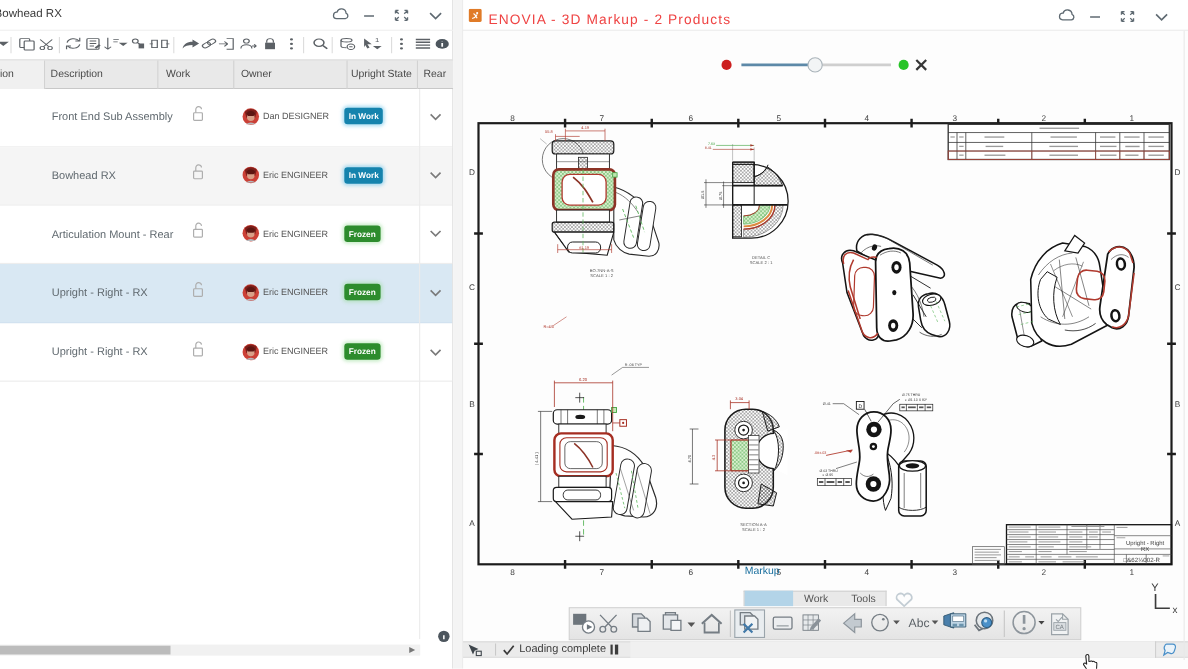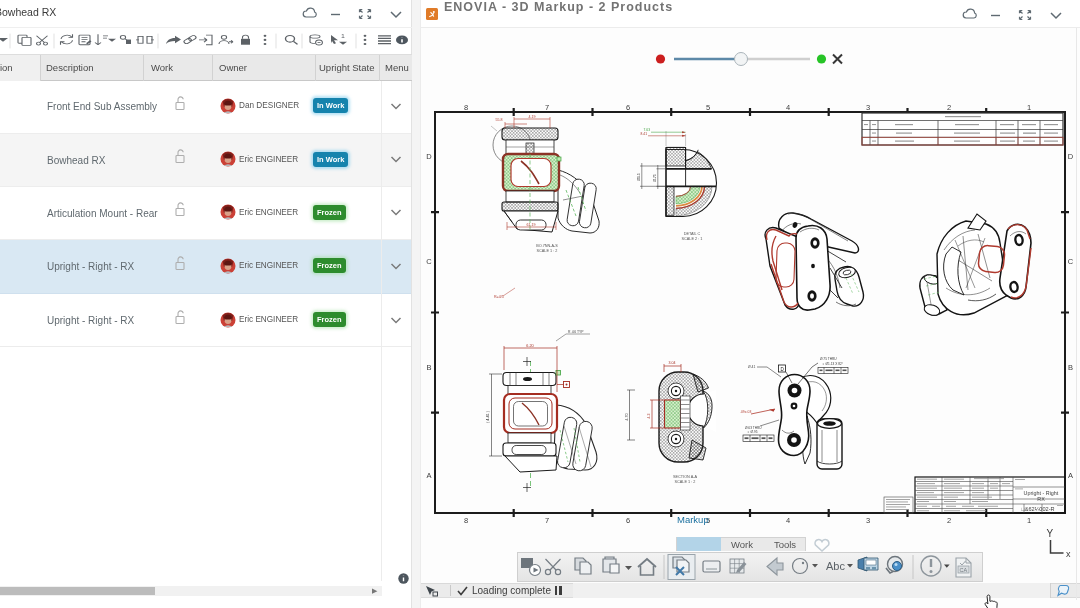--- a/index.html
+++ b/index.html
@@ -121,21 +121,21 @@
     <div class="abs" style="left:0;top:0;width:41px;height:26px;background:#f0f0f0;border-right:1px solid #d2d2d2"></div>
     <div class="abs" style="left:143px;top:0;width:1px;height:26px;background:#d2d2d2"></div>
     <div class="abs" style="left:212px;top:0;width:1px;height:26px;background:#d2d2d2"></div>
     <div class="abs" style="left:315px;top:0;width:1px;height:26px;background:#d2d2d2"></div>
     <div class="abs" style="left:379px;top:0;width:1px;height:26px;background:#d2d2d2"></div>
     <div class="hdrtxt" style="left:-8px;top:7px">ation</div>
     <div class="hdrtxt" style="left:46px;top:7px">Description</div>
     <div class="hdrtxt" style="left:151px;top:7px">Work</div>
     <div class="hdrtxt" style="left:219px;top:7px">Owner</div>
     <div class="hdrtxt" style="left:319px;top:7px">Upright State</div>
-    <div class="hdrtxt" style="left:385px;top:7px">Menu</div>
+    <div class="hdrtxt" style="left:385px;top:7px">Rear</div>
   </div>
 
   <div class="abs" style="left:0;top:81px;width:411px;height:53px;background:#fff;border-bottom:1px solid #ededed"></div>
   <div class="abs" style="left:0;top:134px;width:411px;height:53px;background:#f5f5f5;border-bottom:1px solid #ededed"></div>
   <div class="abs" style="left:0;top:187px;width:411px;height:53px;background:#fff;border-bottom:1px solid #ededed"></div>
   <div class="abs" style="left:0;top:240px;width:411px;height:54px;background:#d9e8f3;border-bottom:1px solid #cfe0ee"></div>
   <div class="abs" style="left:0;top:294px;width:411px;height:53px;background:#fff;border-bottom:1px solid #ececec"></div>
   <div class="abs" style="left:381px;top:81px;width:1px;height:500px;background:#ececec"></div>
   <div class="rowtxt" style="left:47px;top:101px">Front End Sub Assembly</div>
   <div class="rowtxt" style="left:47px;top:155px">Bowhead RX</div>
@@ -196,21 +196,21 @@
       </svg>
 </div>
 
 <div class="abs" style="left:413px;top:0;width:667px;height:608px;background:#fdfdfd">
   <div class="abs" style="left:0;top:0;width:667px;height:28px;background:#fff;border-bottom:1px solid #ececec"></div>
   <svg class="abs" style="left:13px;top:8px" width="12" height="12" viewBox="0 0 12 12">
         <rect width="12" height="12" rx="1.5" fill="#e07b28"></rect>
         <path d="M3.2 8.8c2-.4 3.4-1.5 4.6-3.6M4.5 4.2c1.5 1 2.6 2.4 3.2 4.4" stroke="#fff" stroke-width="1.1" fill="none"></path>
         <circle cx="7.8" cy="3.9" r="1" fill="#fff"></circle>
       </svg>
-  <div class="abs" style="left:31px;top:0;font-size:12.5px;font-weight:bold;color:#737373;letter-spacing:1px">ENOVIA - 3D Markup - 2 Products</div>
+  <div class="abs" style="left:31px;top:11px;font-size:12.5px;font-weight:normal;color:#ef4444;letter-spacing:1px">ENOVIA - 3D Markup - 2 Products</div>
   <svg class="abs" style="left:545px;top:7px" width="110" height="16" viewBox="0 0 110 16" fill="none" stroke="#5f6a72" stroke-width="1.2">
     <path d="M8 11a3 3 0 0 1 .4-6 4.2 4.2 0 0 1 8.2 1A2.6 2.6 0 0 1 16 11z"></path>
     <line x1="33" y1="8.5" x2="42" y2="8.5" stroke-width="1.4"></line>
     <g stroke-width="1.2">
           <path d="M64.5 6.5L61.5 3.5M61.5 3.5h2.8M61.5 3.5v2.8M69.5 6.5l3-3M72.5 3.5h-2.8M72.5 3.5v2.8M64.5 9.5l-3 3M61.5 12.5h2.8M61.5 12.5v-2.8M69.5 9.5l3 3M72.5 12.5h-2.8M72.5 12.5v-2.8"></path>
         </g>
     <path d="M93 6l5 5 5-5" stroke-width="1.5"></path>
   </svg>
 
   <svg class="abs" style="left:240px;top:48px" width="210" height="22" viewBox="0 0 210 22">

